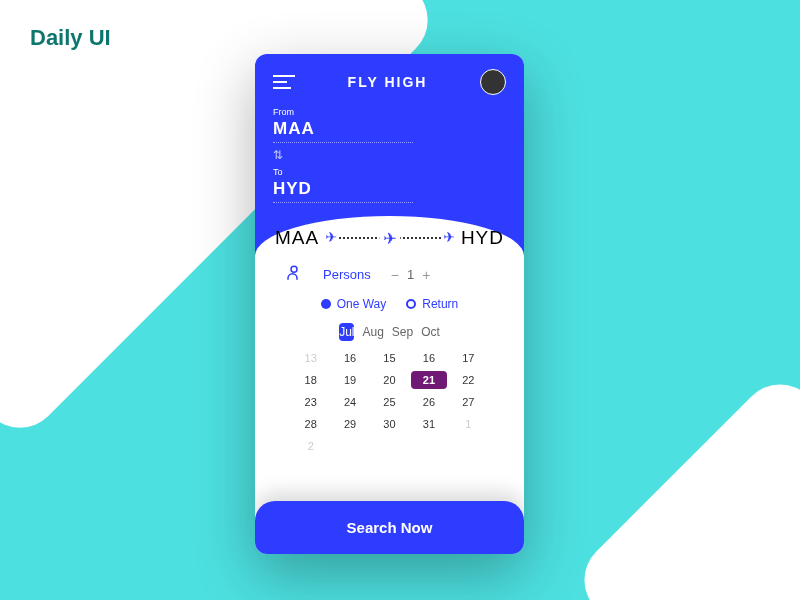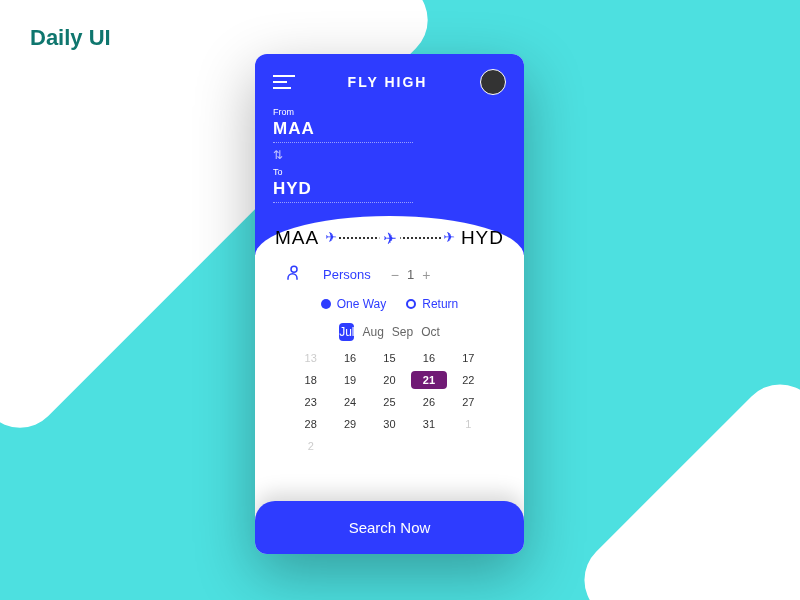--- a/index.html
+++ b/index.html
@@ -36,21 +36,21 @@
 .rad{display:flex;align-items:center;gap:6px;cursor:pointer}
 .rc1{width:10px;height:10px;border-radius:50%;background:#2e3cff}
 .rc2{width:10px;height:10px;border-radius:50%;border:2px solid #2e3cff}
 .months{display:flex;gap:8px;justify-content:center;margin-bottom:8px;font-size:12px}
 .mon{padding:2px 0;border-radius:4px;cursor:pointer;color:#666}
 .mon.act{background:#2e3cff;color:#fff}
 .cal{display:grid;grid-template-columns:repeat(5,1fr);gap:4px;font-size:11px;text-align:center;padding:0 8px}
 .d{padding:3px;border-radius:4px;cursor:pointer;color:#333}
 .d.dim{color:#ccc}
 .d.sel{background:#701a75;color:#fff;font-weight:bold}
-.btn{position:absolute;bottom:0;left:0;right:0;background:#2e3cff;color:#fff;text-align:center;padding:18px;font-weight:normal;font-size:15px;border-radius:20px 20px 0 0;cursor:pointer;box-shadow:0 -8px 20px rgba(0,0,0,0.15)}
+.btn{position:absolute;bottom:0;left:0;right:0;background:#2e3cff;color:#fff;text-align:center;padding:18px;font-weight:bold;font-size:15px;border-radius:20px 20px 0 0;cursor:pointer;box-shadow:0 -8px 20px rgba(0,0,0,0.15)}
 </style>
 </head>
 <body>
 <div class="bg-cyan"></div>
 <div class="bg-white1"></div>
 <div class="bg-white2"></div>
 <div class="brand"><span>Daily</span> <span>UI</span></div>
 
 <div class="phone">
 <div class="hdr">

